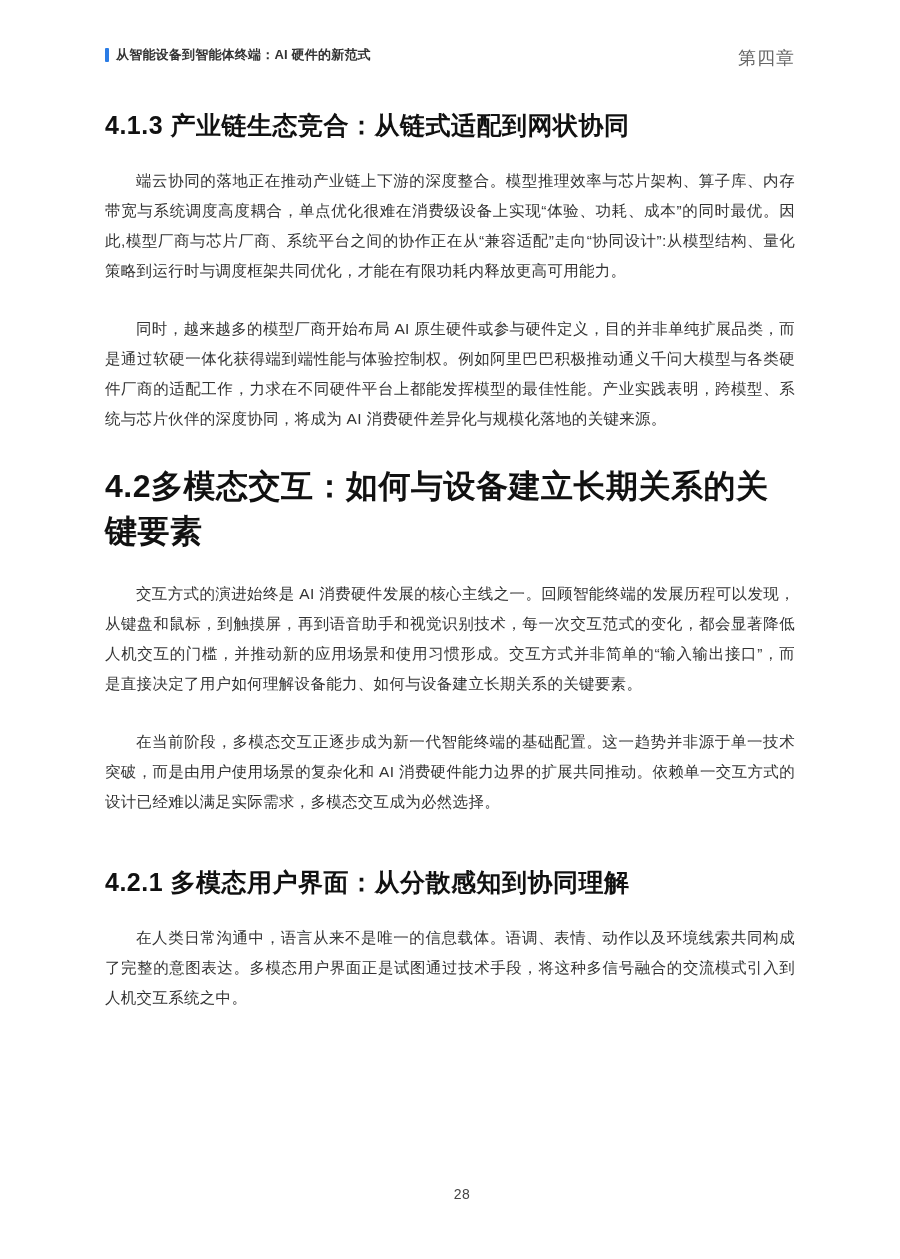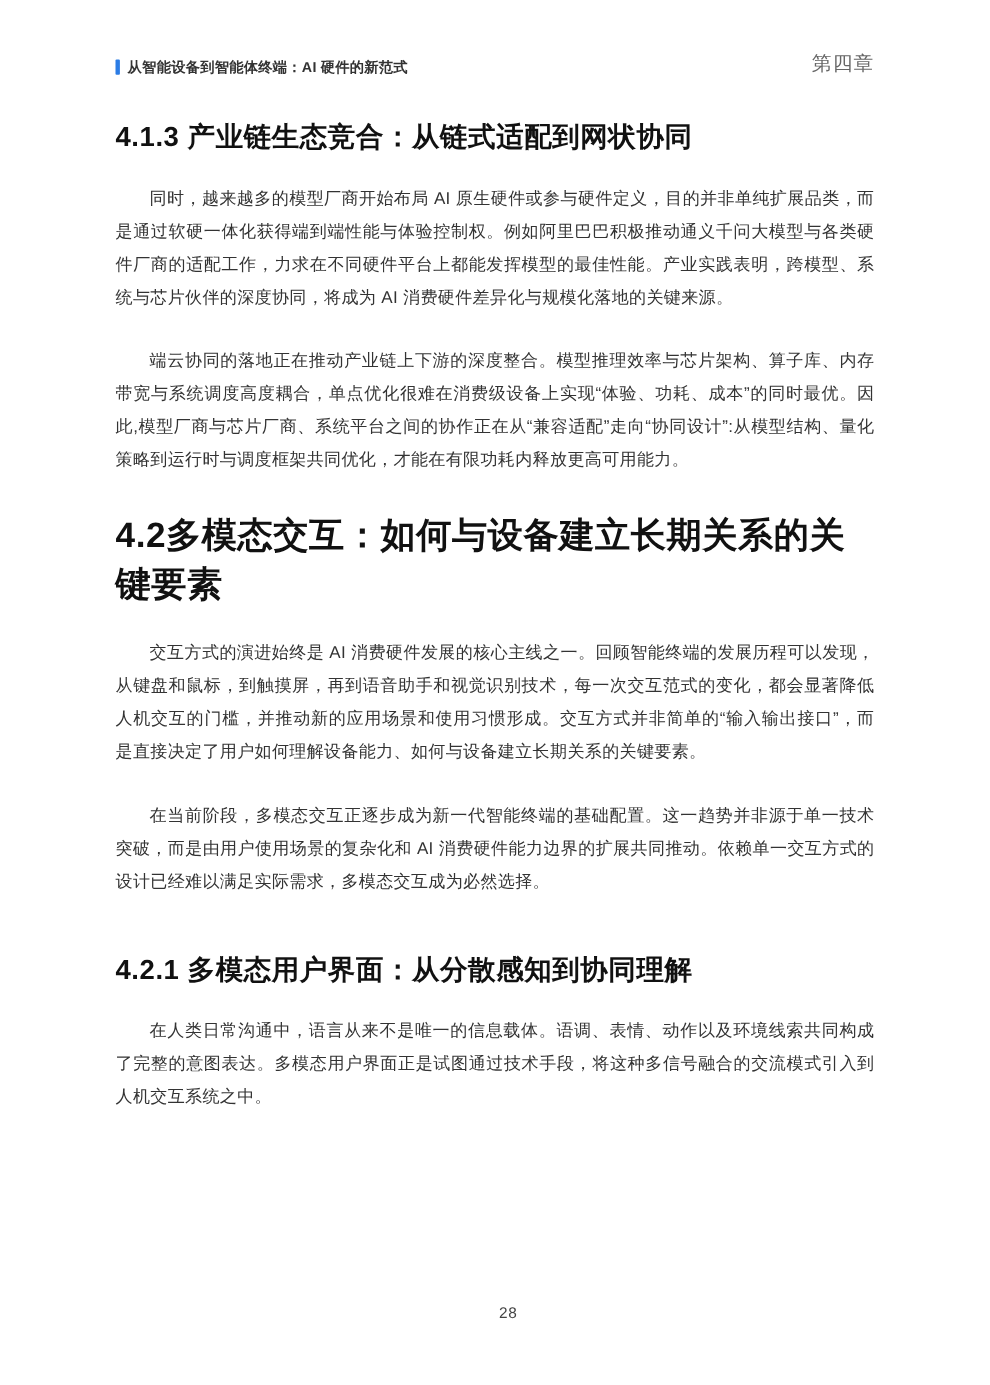--- a/index.html
+++ b/index.html
@@ -15,21 +15,21 @@
     height: 1259px;
     margin: 0 auto;
     background: #ffffff;
     padding: 46px 105px 0 105px;
     overflow: hidden;
   }
   
   .page-header {
     display: flex;
     justify-content: space-between;
-    align-items: flex-end;
+    align-items: flex-start;
     margin-bottom: 40px;
   }
   .header-left {
     display: flex;
     align-items: center;
     gap: 7px;
   }
   .accent-bar {
     display: inline-block;
     width: 4px;
@@ -108,22 +108,22 @@
     <div class="header-left">
       <span class="accent-bar"></span>
       <span class="header-title">从智能设备到智能体终端：AI 硬件的新范式</span>
     </div>
     <span class="header-chapter">第四章</span>
   </header>
 
   <main class="content">
 
     <h3 class="h-sub">4.1.3 产业链生态竞合：从链式适配到网状协同</h3>
+    <p class="body-p">端云协同的落地正在推动产业链上下游的深度整合。模型推理效率与芯片架构、算子库、内存带宽与系统调度高度耦合，单点优化很难在消费级设备上实现“体验、功耗、成本”的同时最优。因此,模型厂商与芯片厂商、系统平台之间的协作正在从“兼容适配”走向“协同设计”:从模型结构、量化策略到运行时与调度框架共同优化，才能在有限功耗内释放更高可用能力。</p>
     <p class="body-p">同时，越来越多的模型厂商开始布局 AI 原生硬件或参与硬件定义，目的并非单纯扩展品类，而是通过软硬一体化获得端到端性能与体验控制权。例如阿里巴巴积极推动通义千问大模型与各类硬件厂商的适配工作，力求在不同硬件平台上都能发挥模型的最佳性能。产业实践表明，跨模型、系统与芯片伙伴的深度协同，将成为 AI 消费硬件差异化与规模化落地的关键来源。</p>
-    <p class="body-p">端云协同的落地正在推动产业链上下游的深度整合。模型推理效率与芯片架构、算子库、内存带宽与系统调度高度耦合，单点优化很难在消费级设备上实现“体验、功耗、成本”的同时最优。因此,模型厂商与芯片厂商、系统平台之间的协作正在从“兼容适配”走向“协同设计”:从模型结构、量化策略到运行时与调度框架共同优化，才能在有限功耗内释放更高可用能力。</p>
 
     <h1 class="h-main">4.2多模态交互：如何与设备建立长期关系的关键要素</h1>
     <p class="body-p">交互方式的演进始终是 AI 消费硬件发展的核心主线之一。回顾智能终端的发展历程可以发现，从键盘和鼠标，到触摸屏，再到语音助手和视觉识别技术，每一次交互范式的变化，都会显著降低人机交互的门槛，并推动新的应用场景和使用习惯形成。交互方式并非简单的“输入输出接口”，而是直接决定了用户如何理解设备能力、如何与设备建立长期关系的关键要素。</p>
     <p class="body-p">在当前阶段，多模态交互正逐步成为新一代智能终端的基础配置。这一趋势并非源于单一技术突破，而是由用户使用场景的复杂化和 AI 消费硬件能力边界的扩展共同推动。依赖单一交互方式的设计已经难以满足实际需求，多模态交互成为必然选择。</p>
 
     <h3 class="h-sub h-sub2">4.2.1 多模态用户界面：从分散感知到协同理解</h3>
     <p class="body-p">在人类日常沟通中，语言从来不是唯一的信息载体。语调、表情、动作以及环境线索共同构成了完整的意图表达。多模态用户界面正是试图通过技术手段，将这种多信号融合的交流模式引入到人机交互系统之中。</p>
 
   </main>
 

